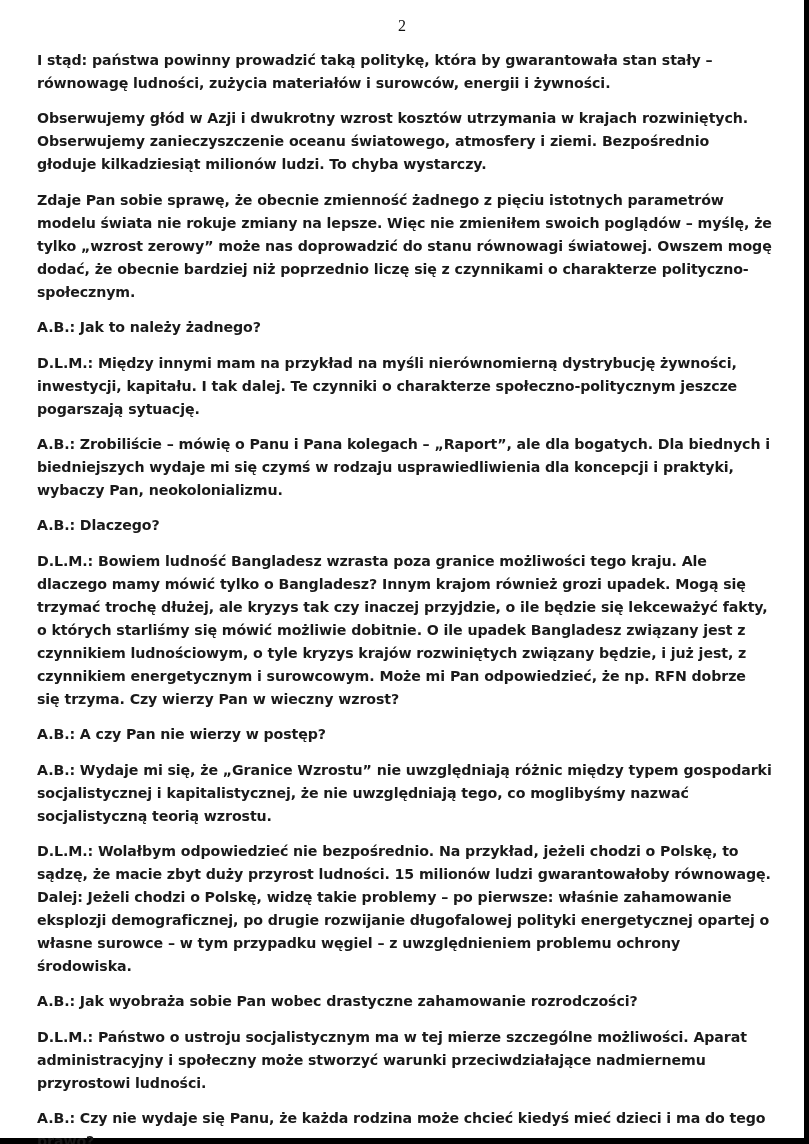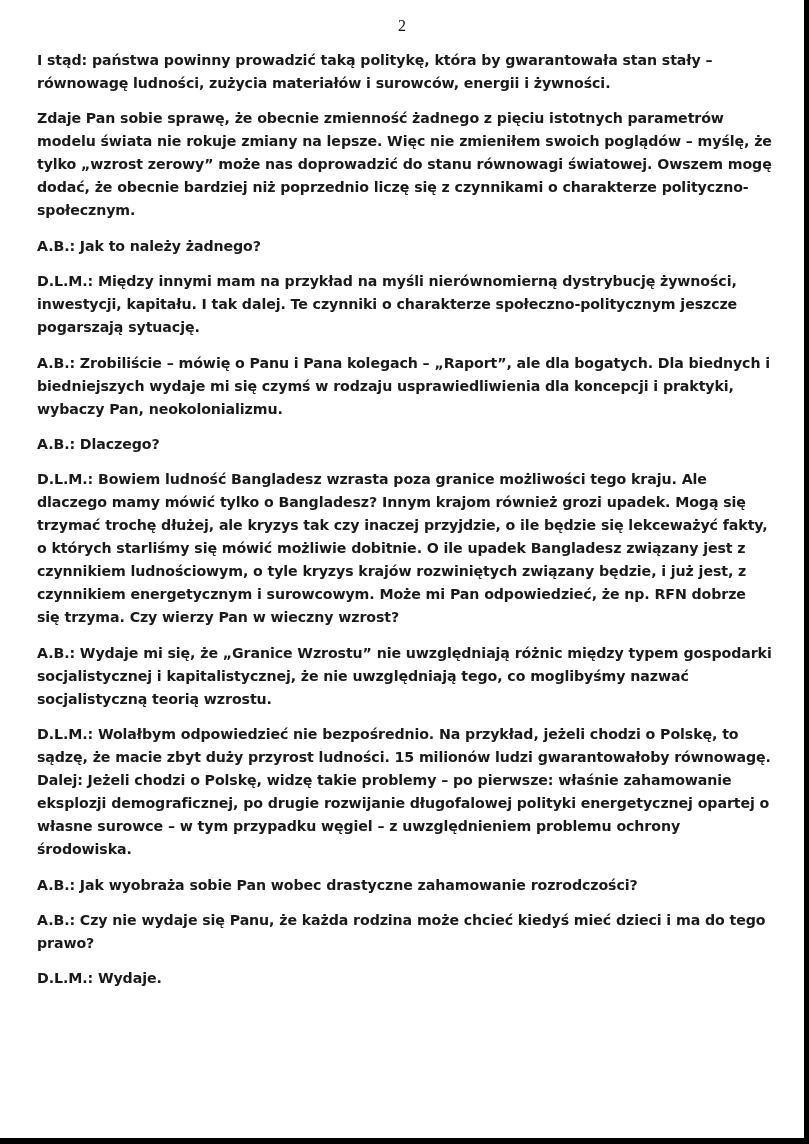--- a/index.html
+++ b/index.html
@@ -49,25 +49,28 @@
       margin: 0 0 12.4px 0;
     }
   </style>
 </head>
 <body>
 
 <div class="page">
   <div class="page-number">2</div>
   <div class="content">
     <p>I stąd: państwa powinny prowadzić taką politykę, która by gwarantowała stan stały – równowagę ludności, zużycia materiałów i surowców, energii i żywności.</p>
+    <p>Obserwujemy głód w Azji i dwukrotny wzrost kosztów utrzymania w krajach rozwiniętych. Obserwujemy zanieczyszczenie oceanu światowego, atmosfery i ziemi. Bezpośrednio głoduje kilkadziesiąt milionów ludzi. To chyba wystarczy.</p>
     <p>Zdaje Pan sobie sprawę, że obecnie zmienność żadnego z pięciu istotnych parametrów modelu świata nie rokuje zmiany na lepsze. Więc nie zmieniłem swoich poglądów – myślę, że tylko „wzrost zerowy” może nas doprowadzić do stanu równowagi światowej. Owszem mogę dodać, że obecnie bardziej niż poprzednio liczę się z czynnikami o charakterze polityczno-społecznym.</p>
     <p>A.B.: Jak to należy żadnego?</p>
     <p>D.L.M.: Między innymi mam na przykład na myśli nierównomierną dystrybucję żywności, inwestycji, kapitału. I tak dalej. Te czynniki o charakterze społeczno-politycznym jeszcze pogarszają sytuację.</p>
     <p>A.B.: Zrobiliście – mówię o Panu i Pana kolegach – „Raport”, ale dla bogatych. Dla biednych i biedniejszych wydaje mi się czymś w rodzaju usprawiedliwienia dla koncepcji i praktyki, wybaczy Pan, neokolonializmu.</p>
     <p>A.B.: Dlaczego?</p>
     <p>D.L.M.: Bowiem ludność Bangladesz wzrasta poza granice możliwości tego kraju. Ale dlaczego mamy mówić tylko o Bangladesz? Innym krajom również grozi upadek. Mogą się trzymać trochę dłużej, ale kryzys tak czy inaczej przyjdzie, o ile będzie się lekceważyć fakty, o których starliśmy się mówić możliwie dobitnie. O ile upadek Bangladesz związany jest z czynnikiem ludnościowym, o tyle kryzys krajów rozwiniętych związany będzie, i już jest, z czynnikiem energetycznym i surowcowym. Może mi Pan odpowiedzieć, że np. RFN dobrze się trzyma. Czy wierzy Pan w wieczny wzrost?</p>
+    <p>A.B.: A czy Pan nie wierzy w postęp?</p>
     <p>A.B.: Wydaje mi się, że „Granice Wzrostu” nie uwzględniają różnic między typem gospodarki socjalistycznej i kapitalistycznej, że nie uwzględniają tego, co moglibyśmy nazwać socjalistyczną teorią wzrostu.</p>
     <p>D.L.M.: Wolałbym odpowiedzieć nie bezpośrednio. Na przykład, jeżeli chodzi o Polskę, to sądzę, że macie zbyt duży przyrost ludności. 15 milionów ludzi gwarantowałoby równowagę. Dalej: Jeżeli chodzi o Polskę, widzę takie problemy – po pierwsze: właśnie zahamowanie eksplozji demograficznej, po drugie rozwijanie długofalowej polityki energetycznej opartej o własne surowce – w tym przypadku węgiel – z uwzględnieniem problemu ochrony środowiska.</p>
     <p>A.B.: Jak wyobraża sobie Pan wobec drastyczne zahamowanie rozrodczości?</p>
+    <p>D.L.M.: Państwo o ustroju socjalistycznym ma w tej mierze szczególne możliwości. Aparat administracyjny i społeczny może stworzyć warunki przeciwdziałające nadmiernemu przyrostowi ludności.</p>
     <p>A.B.: Czy nie wydaje się Panu, że każda rodzina może chcieć kiedyś mieć dzieci i ma do tego prawo?</p>
     <p>D.L.M.: Wydaje.</p>
   </div>
 </div>
 
 </body></html>

